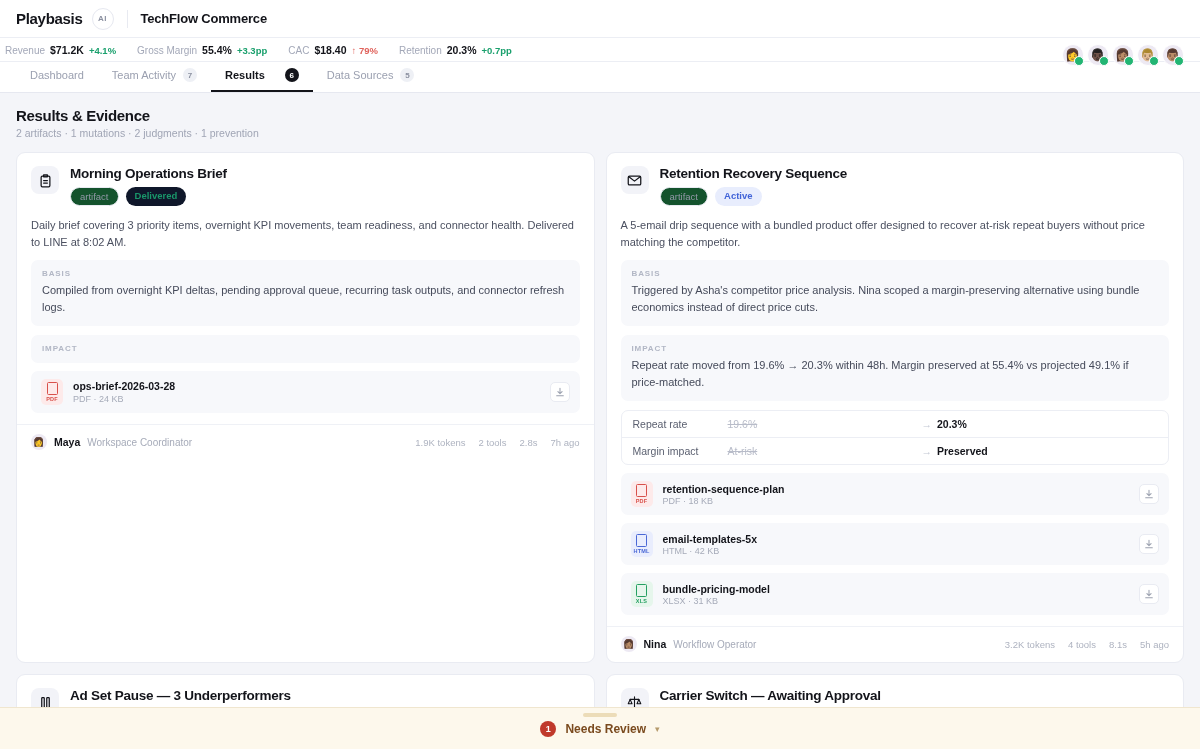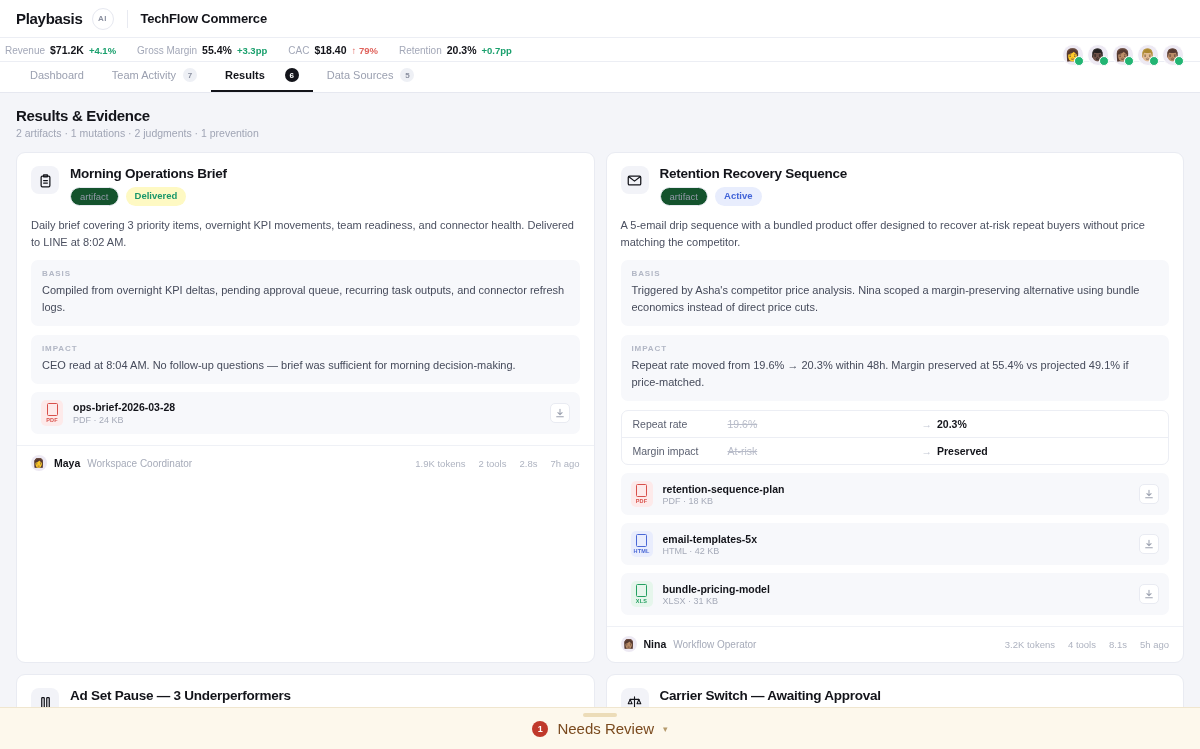--- a/index.html
+++ b/index.html
@@ -95,21 +95,21 @@
     display:flex; align-items:center; justify-content:center; flex:0 0 28px;
   }
   .card-icon svg { width:15px; height:15px; }
   .card-title { font-size:13.5px; font-weight:700; letter-spacing:-.25px; color:#13141a; }
   .chips { display:flex; gap:7px; margin-top:6px; }
   .chip {
     font-size:9.5px; padding:3px 9px; border-radius:10px;
     border:1px solid #e9ebf2; color:#9398a8; background:#14532d;
   }
   .chip.status { border:none; font-weight:700; }
-  .chip.status.delivered { background:#fef9c3; color:#19976a; }
+  .chip.status.delivered { background:#0f172a; color:#19976a; }
   .chip.status.active { background:#e8edfd; color:#4063d8; }
   .chip.status.pending { background:#fdeaea; color:#d2453d; }
 
   .card-desc {
     margin-top:11px; font-size:11px; line-height:1.55; color:#4b5060;
   }
 
   .section {
     margin-top:9px; background:#f7f8fb; border-radius:7px; padding:9px 11px 10px 11px;
   }
@@ -180,21 +180,21 @@
   }
   .drag-handle {
     position:absolute; top:5px; left:50%; transform:translateX(-50%);
     width:34px; height:4px; border-radius:2px; background:#ecdcb8;
   }
   .review-inner { display:flex; align-items:center; gap:9px; }
   .review-count {
     width:16px; height:16px; border-radius:50%; background:#c0392b; color:#fff;
     font-size:9px; font-weight:700; display:flex; align-items:center; justify-content:center;
   }
-  .review-label { font-size:15px; font-weight:400; color:#7a4a1e; }
+  .review-label { font-size:12px; font-weight:700; color:#7a4a1e; }
   .review-caret { font-size:9px; color:#b59a6c; }
   .shellwrap { position:relative; width:1200px; height:749px; }
 </style>
 </head>
 <body>
 
 <div class="shellwrap">
 
   <div class="topbar">
     <div class="brand">Playbasis</div>
@@ -279,21 +279,20 @@
           </div>
         </div>
         <div class="card-desc">Daily brief covering 3 priority items, overnight KPI movements, team readiness, and connector health. Delivered to LINE at 8:02 AM.</div>
 
         <div class="section">
           <div class="section-label">BASIS</div>
           <div class="section-text">Compiled from overnight KPI deltas, pending approval queue, recurring task outputs, and connector refresh logs.</div>
         </div>
         <div class="section">
           <div class="section-label">IMPACT</div>
-          <div class="section-text">CEO read at 8:04 AM. No follow-up questions — brief was sufficient for morning decision-making.</div>
         </div>
 
         <div class="file-row">
           <div class="file-ico pdf">
             <span class="sheet"></span>
             <span>PDF</span>
           </div>
           <div>
             <div class="file-name">ops-brief-2026-03-28</div>
             <div class="file-meta">PDF · 24 KB</div>

